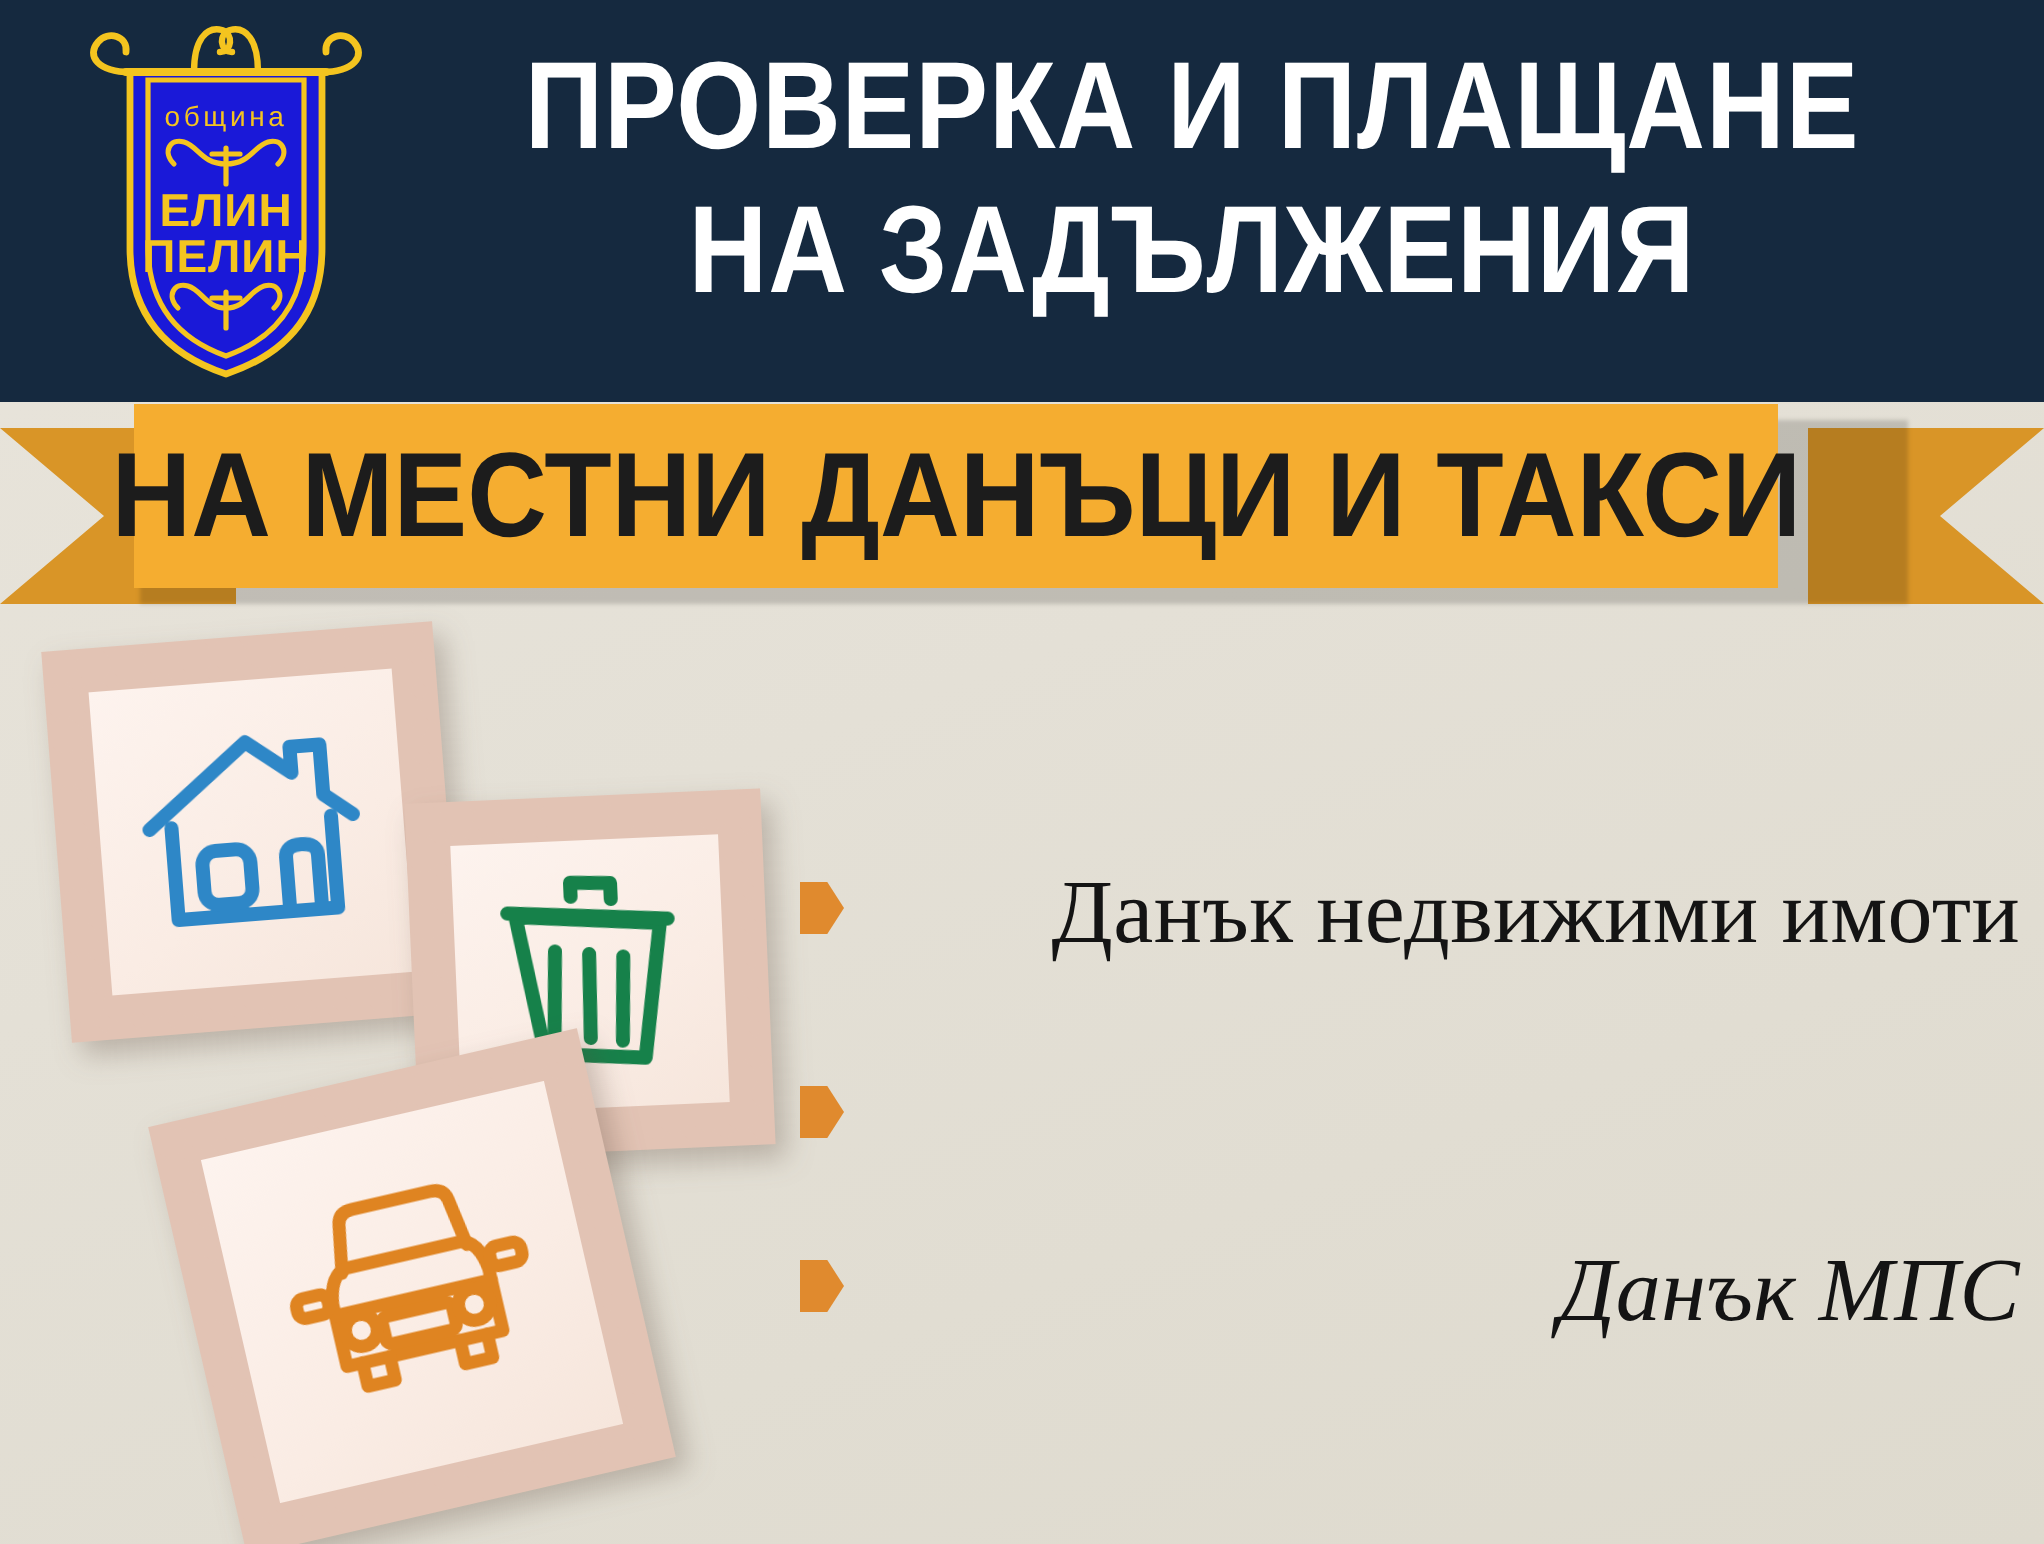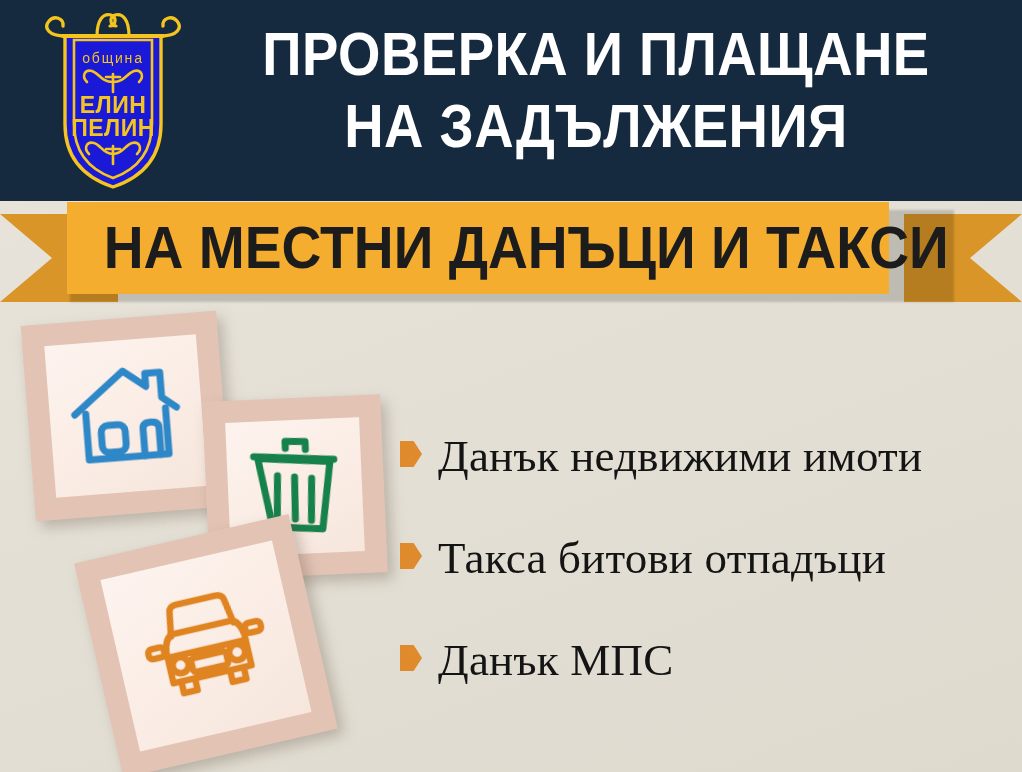--- a/index.html
+++ b/index.html
@@ -92,21 +92,21 @@
   }
   .ribbon-main {
     position: absolute;
     left: 67px;
     top: 6px;
     width: 822px;
     height: 92px;
     background: #f5ad30;
     display: flex;
     align-items: center;
-    justify-content: flex-start;
+    justify-content: center;
   }
   .ribbon-text {
     color: #1c1c1c;
     font-family: "Liberation Sans Narrow", "Liberation Sans", sans-serif;
     font-weight: 700;
     font-size: 60px;
     line-height: 62px;
     letter-spacing: 0px;
     transform: scaleX(0.92);
     white-space: nowrap;
@@ -148,22 +148,23 @@
     position: absolute;
     left: 400px;
     top: 430px;
     width: 610px;
     z-index: 4;
   }
   .bullet-row {
     display: flex;
     align-items: flex-start;
     margin-bottom: 50px;
-  }
-  .bullet-row:last-child { margin-bottom: 0; }
+    justify-content: space-between;
+  }
+  .bullet-row:last-child { margin-bottom: 0; font-style: italic; }
   .bullet-marker {
     flex: 0 0 auto;
     width: 22px;
     height: 26px;
     margin-top: 11px;
     margin-right: 16px;
     background: #e08a2e;
     clip-path: polygon(0 0, 62% 0, 100% 50%, 62% 100%, 0 100%);
   }
   .bullet-label {
@@ -284,21 +285,20 @@
 
   <div class="bullet-list">
 
     <div class="bullet-row">
       <span class="bullet-marker"></span>
       <span class="bullet-label">Данък недвижими имоти</span>
     </div>
 
     <div class="bullet-row">
       <span class="bullet-marker"></span>
-      <span class="bullet-label">Такса битови отпадъци</span>
     </div>
 
     <div class="bullet-row">
       <span class="bullet-marker"></span>
       <span class="bullet-label">Данък МПС</span>
     </div>
 
   </div>
 
 </div>

